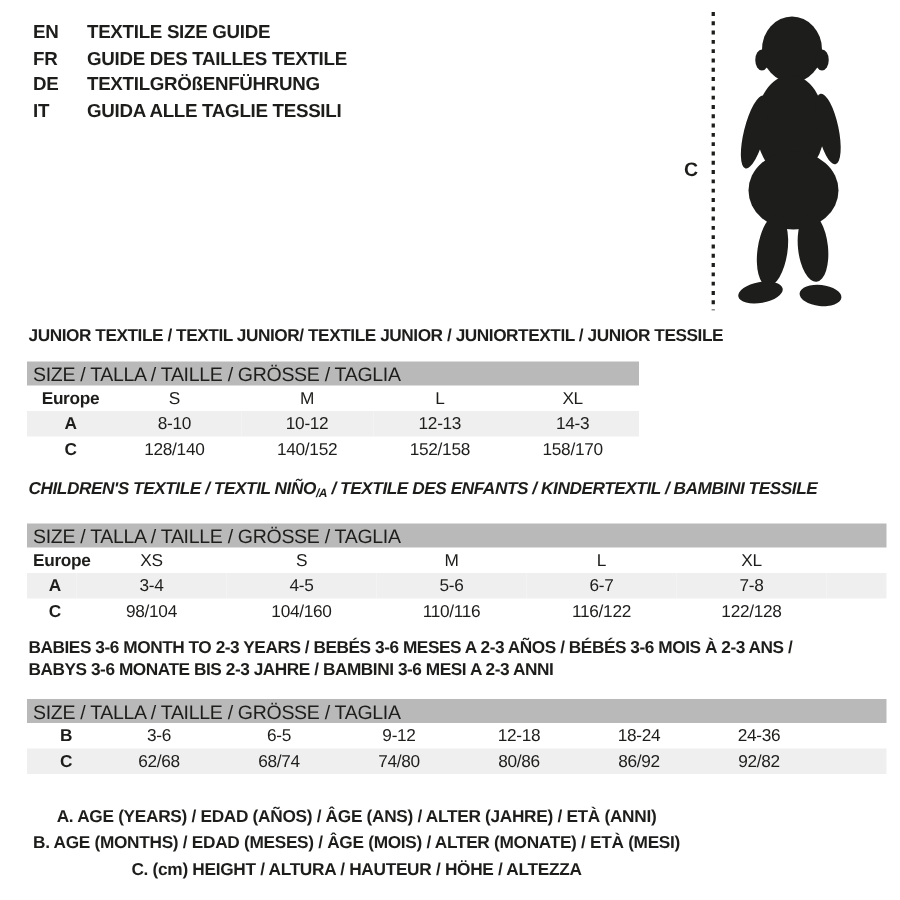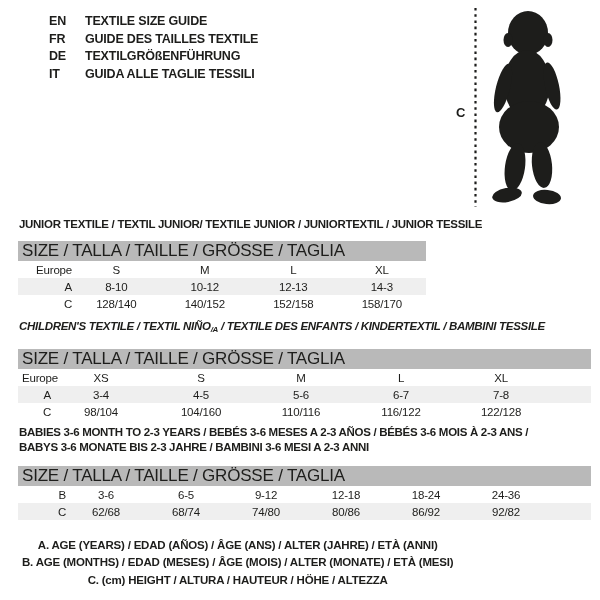--- a/index.html
+++ b/index.html
@@ -8,46 +8,46 @@
     --row-stripe:#efefef;
     --page-bg:#ffffff;
   }
   *{margin:0;padding:0;box-sizing:border-box;}
   html,body{background:#fff;}
   body{font-family:"Liberation Sans", sans-serif;color:var(--text);}
   .page{position:relative;width:600px;height:600px;background:var(--page-bg);overflow:hidden;}
 
   
   .lang-header{position:absolute;left:22px;top:13px;}
-  .lang-row{display:flex;line-height:17.5px;font-size:12.5px;font-weight:700;letter-spacing:-0.2px;margin-left:27px;}
+  .lang-row{display:flex;line-height:17.5px;font-size:12.5px;font-weight:700;letter-spacing:-0.2px;}
   .lang-code{width:36px;flex:0 0 36px;}
   .lang-title{white-space:nowrap;}
 
   
   .measure-label{position:absolute;left:456px;top:105px;font-size:13px;font-weight:700;}
   .measure-line{position:absolute;left:473px;top:8px;color:var(--text);}
   .baby-svg{position:absolute;left:483px;top:9px;color:var(--text);}
 
   
   .table-title{position:absolute;left:19px;font-size:11.5px;font-weight:700;letter-spacing:-0.3px;white-space:nowrap;line-height:15px;}
   .t1-title{top:217px;}
   .t2-title{top:319px;font-style:italic;}
   .t3-title{top:425px;}
   .title-sub{font-size:8px;vertical-align:-2px;}
 
   
   table{position:absolute;border-collapse:collapse;table-layout:fixed;font-size:11.5px;letter-spacing:-0.2px;}
   .t1{left:18px;top:241px;width:408px;}
   .t2{left:18px;top:349px;width:573px;}
   .t3{left:18px;top:466px;width:573px;}
-  th.size-bar{background:var(--table-header-bar);text-align:left;font-weight:400;font-size:17px;
+  th.size-bar{background:var(--table-header-bar);text-align:left;font-weight:400;font-size:13px;
               height:16px;padding:0 0 0 4px;white-space:nowrap;}
   tbody tr{height:17px;}
   tbody tr:nth-child(even){background:var(--row-stripe);}
-  th.row-label{text-align:right;font-weight:400;padding-left:4px;white-space:nowrap;overflow:visible;}
+  th.row-label{text-align:center;font-weight:700;padding-left:4px;white-space:nowrap;overflow:visible;}
   td.size-cell{text-align:center;white-space:nowrap;padding:0;}
   td.spacer-cell{padding:0;}
 
   
   .footnotes{position:absolute;left:22px;top:537px;}
   .footnote{font-size:11.5px;font-weight:700;letter-spacing:-0.2px;line-height:17.4px;white-space:nowrap;text-align:center;}
 </style>
 </head>
 <body>
 

